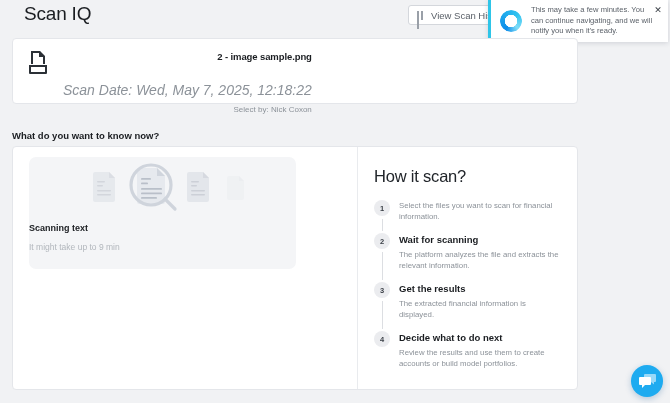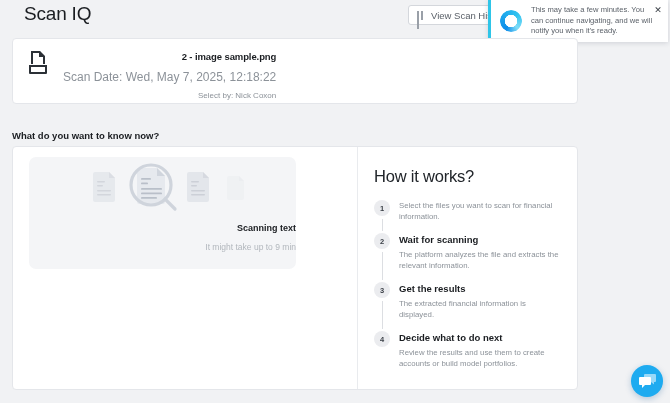--- a/index.html
+++ b/index.html
@@ -63,40 +63,40 @@
 
   
   .scan-card {
     position: absolute; left: 12px; top: 38px; width: 566px; height: 66px;
     background: #ffffff; border: 1px solid #e4e6ea; border-radius: 4px;
     display: flex; padding: 11px 0 0 14px;
   }
   .file-icon { flex: 0 0 auto; width: 22px; height: 26px; margin-right: 14px; }
   .scan-meta { padding-top: 1px; text-align: right; }
   .file-name { font-size: 9.5px; font-weight: bold; color: #1a1d21; letter-spacing: -0.1px; }
-  .scan-date { font-size: 12px; color: #8c9299; margin-top: 8px; }
+  .scan-date { font-size: 14px; color: #8c9299; margin-top: 20px; font-style: italic; }
   .scan-by { font-size: 8px; color: #8c9299; margin-top: 7px; }
 
   
   .section-label {
     position: absolute; left: 12px; top: 130px;
     font-size: 9.5px; font-weight: bold; color: #1a1d21;
   }
 
   
   .main-card {
     position: absolute; left: 12px; top: 146px; width: 566px; height: 244px;
     background: #ffffff; border: 1px solid #e4e6ea; border-radius: 4px;
     display: flex;
   }
   .left-pane { width: 345px; position: relative; border-right: 1px solid #e9ebee; }
   .scan-panel {
     position: absolute; left: 16px; top: 10px; width: 267px; height: 112px;
     background: #f4f5f7; border-radius: 7px;
-    display: flex; flex-direction: column; align-items: flex-end;
+    display: flex; flex-direction: column; align-items: flex-start;
   }
   .doc-row {
     position: relative; width: 100%; height: 62px;
     display: flex; align-items: center; justify-content: center;
   }
   .scan-title { font-size: 9px; font-weight: bold; color: #1a1d21; margin-top: 4px; }
   .scan-sub { font-size: 8.5px; color: #b2b7bd; margin-top: 9px; }
 
   
   .right-pane { flex: 1; position: relative; padding: 20px 0 0 16px; }
@@ -223,21 +223,21 @@
               <path d="M176 18 l5 5 h-5 Z" fill="#dcdfe4"></path>
             </g>
           </svg>
         </div>
         <div class="scan-title">Scanning text</div>
         <div class="scan-sub">It might take up to 9 min</div>
       </div>
     </div>
 
     <div class="right-pane">
-      <div class="hiw-title">How it works?</div>
+      <div class="hiw-title">How it scan?</div>
       <div class="steps">
 
         <div class="step">
           <div class="step-badge">1</div>
           <div class="step-line"></div>
           <div class="step-desc">Select the files you want to scan for financial information.</div>
         </div>
 
         <div class="step">
           <div class="step-badge">2</div>

